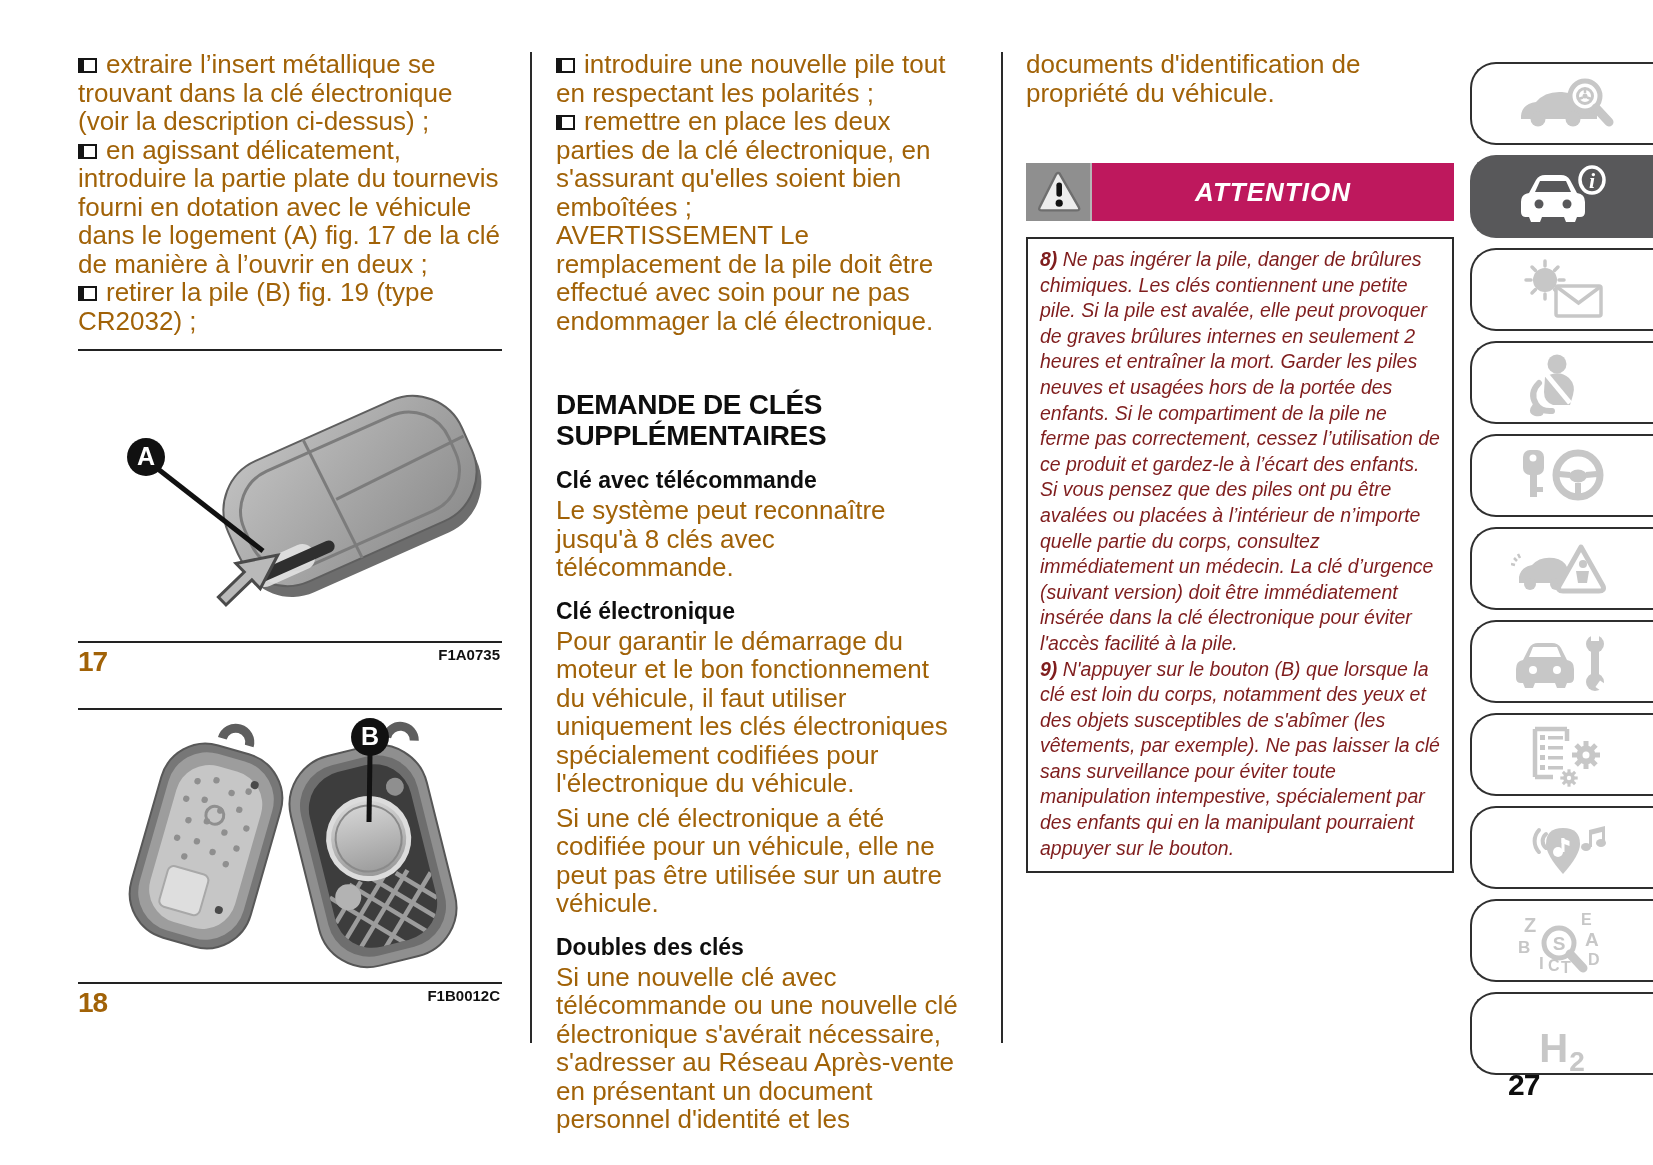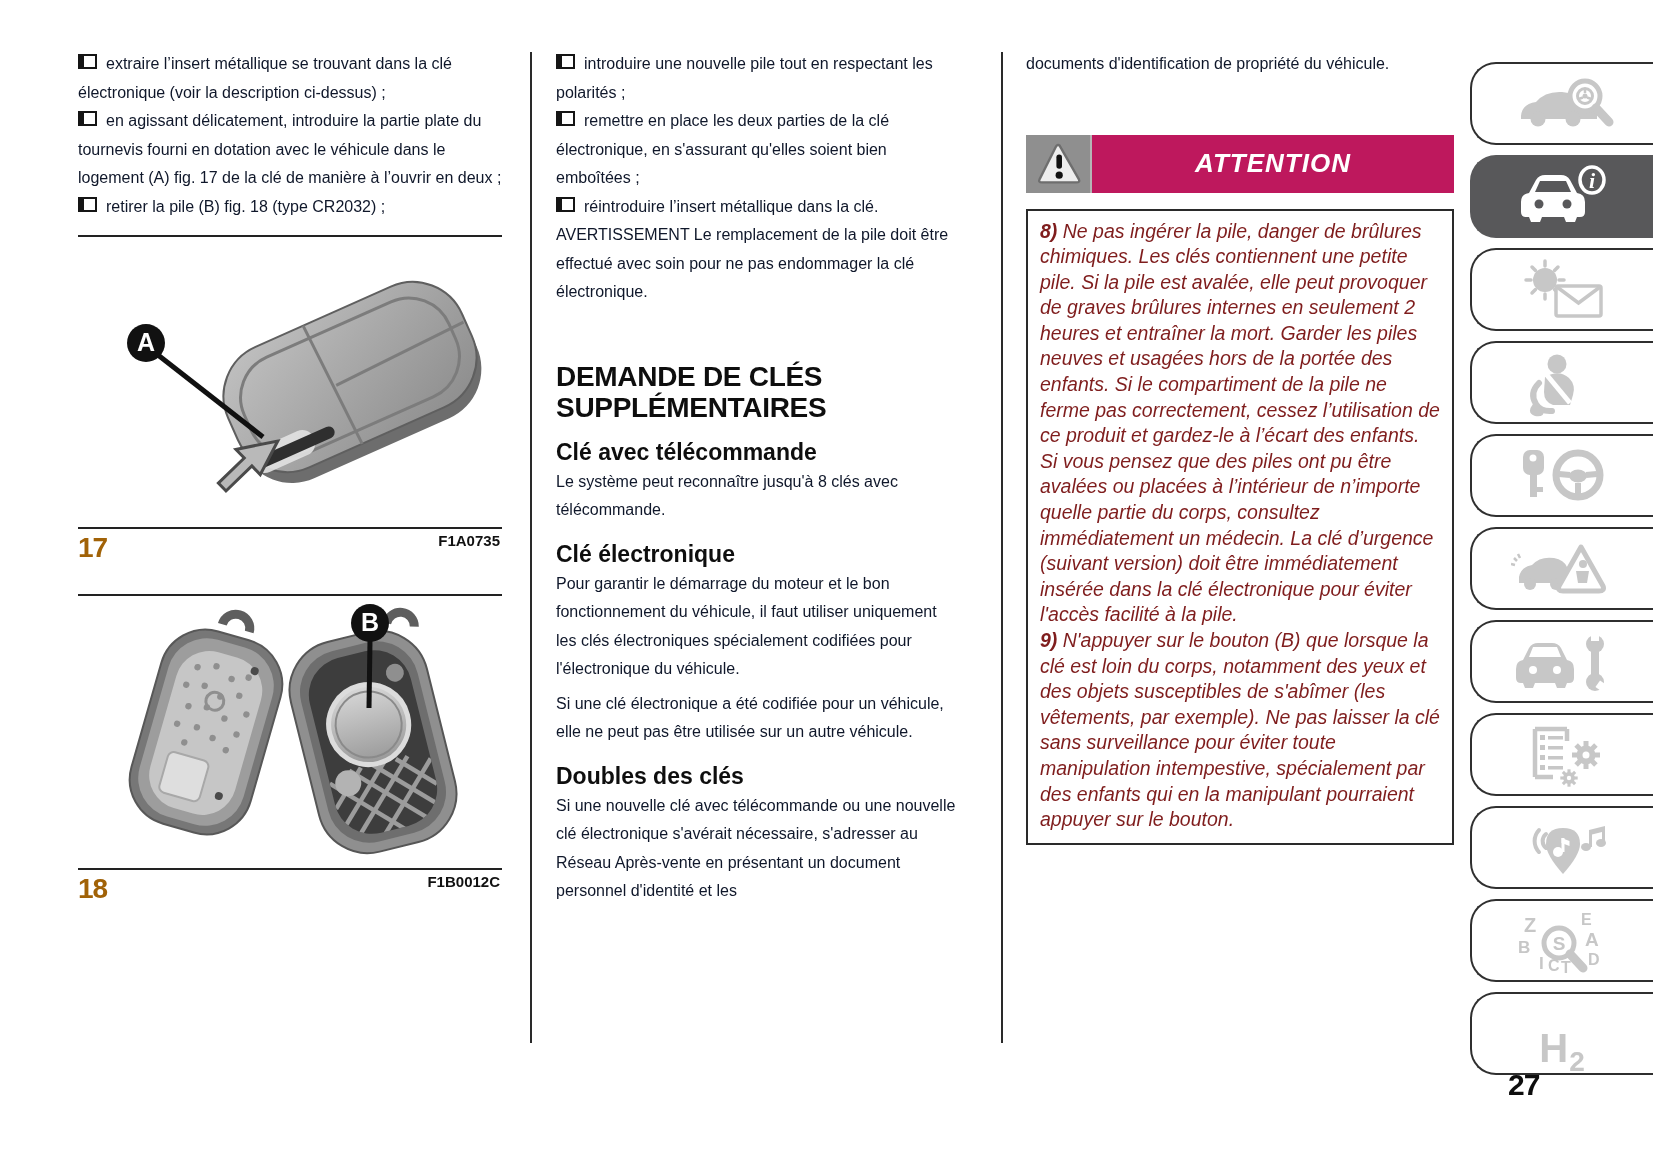--- a/index.html
+++ b/index.html
@@ -5,21 +5,21 @@
   html,body{margin:0;padding:0;background:#ffffff;}
   .canvas{position:relative;width:1653px;height:1165px;background:#fff;overflow:hidden;
           font-family:"Liberation Sans",sans-serif;color:#1c1c1c;}
   .col{position:absolute;top:50px;}
   .col1{left:78px;width:424px;}
   .col2{left:556px;width:402px;}
   .col3{left:1026px;width:428px;}
   .vrule{position:absolute;top:52px;height:991px;width:2px;background:#2a2a2a;}
   .vrule.r1{left:530px;}
   .vrule.r2{left:1001px;}
-  p.body{margin:0;font-size:16px;line-height:28.5px;color:#0f172a;}
+  p.body{margin:0;font-size:26px;line-height:28.5px;color:#a16207;}
   .sq{display:inline-block;width:11px;height:11px;border:2.5px solid #151515;border-left-width:6px;
       margin-right:9px;vertical-align:0px;}
   .avert{margin-top:40px;}
   h2.head{margin:54px 0 4px 0;font-size:28px;line-height:31px;font-weight:bold;letter-spacing:-0.3px;color:#0e0e0e;}
   h3.subhead{margin:16px 0 2px 0;font-size:23px;line-height:27px;font-weight:bold;color:#0e0e0e;}
   p.p2{margin-top:6px;}
   
   .fig-block{width:100%;}
   .fig-rule{border-top:2px solid #222;margin-top:14px;}
   .fig-rule.second{margin-top:30px;}
@@ -49,21 +49,21 @@
             letter-spacing:-1px;}
 </style>
 </head>
 <body>
 
 <div class="canvas">
 
   <div class="col col1">
     <p class="body"><span class="sq"></span><span>extraire l’insert métallique se trouvant dans la clé électronique (voir la description ci-dessus) ;</span></p>
     <p class="body"><span class="sq"></span><span>en agissant délicatement, introduire la partie plate du tournevis fourni en dotation avec le véhicule dans le logement (A) fig. 17 de la clé de manière à l’ouvrir en deux ;</span></p>
-    <p class="body"><span class="sq"></span><span>retirer la pile (B) fig. 18 (type CR2032) ;</span></p>
+    <p class="body"><span class="sq"></span><span>retirer la pile (B) fig. 19 (type CR2032) ;</span></p>
 
     <div class="fig-block">
       <div class="fig-rule"></div>
       <svg class="figsvg" height="290" viewBox="0 0 424 290">
         <defs>
           <linearGradient id="g17" x1="0" y1="0" x2="1" y2="1">
             <stop offset="0" stop-color="#c2c2c2"></stop>
               <stop offset="1" stop-color="#8b8b8b"></stop>
           </linearGradient>
         </defs>
@@ -162,21 +162,20 @@
         <span class="fig-code">F1B0012C</span>
       </div>
     </div>
   </div>
 
   <div class="vrule r1"></div>
 
   <div class="col col2">
     <p class="body"><span class="sq"></span><span>introduire une nouvelle pile tout en respectant les polarités ;</span></p>
     <p class="body"><span class="sq"></span><span>remettre en place les deux parties de la clé électronique, en s'assurant qu'elles soient bien emboîtées ;</span></p>
-    <p class="body"><span class="sq"></span><span>réintroduire l’insert métallique dans la clé.</span></p>
 
     <p class="body avert">AVERTISSEMENT Le remplacement de la pile doit être effectué avec soin pour ne pas endommager la clé électronique.</p>
 
     <h2 class="head">DEMANDE DE CLÉS SUPPLÉMENTAIRES</h2>
 
     <h3 class="subhead">Clé avec télécommande</h3>
     <p class="body">Le système peut reconnaître jusqu'à 8 clés avec télécommande.</p>
 
     <h3 class="subhead">Clé électronique</h3>
     <p class="body">Pour garantir le démarrage du moteur et le bon fonctionnement du véhicule, il faut utiliser uniquement les clés électroniques spécialement codifiées pour l'électronique du véhicule.</p>

